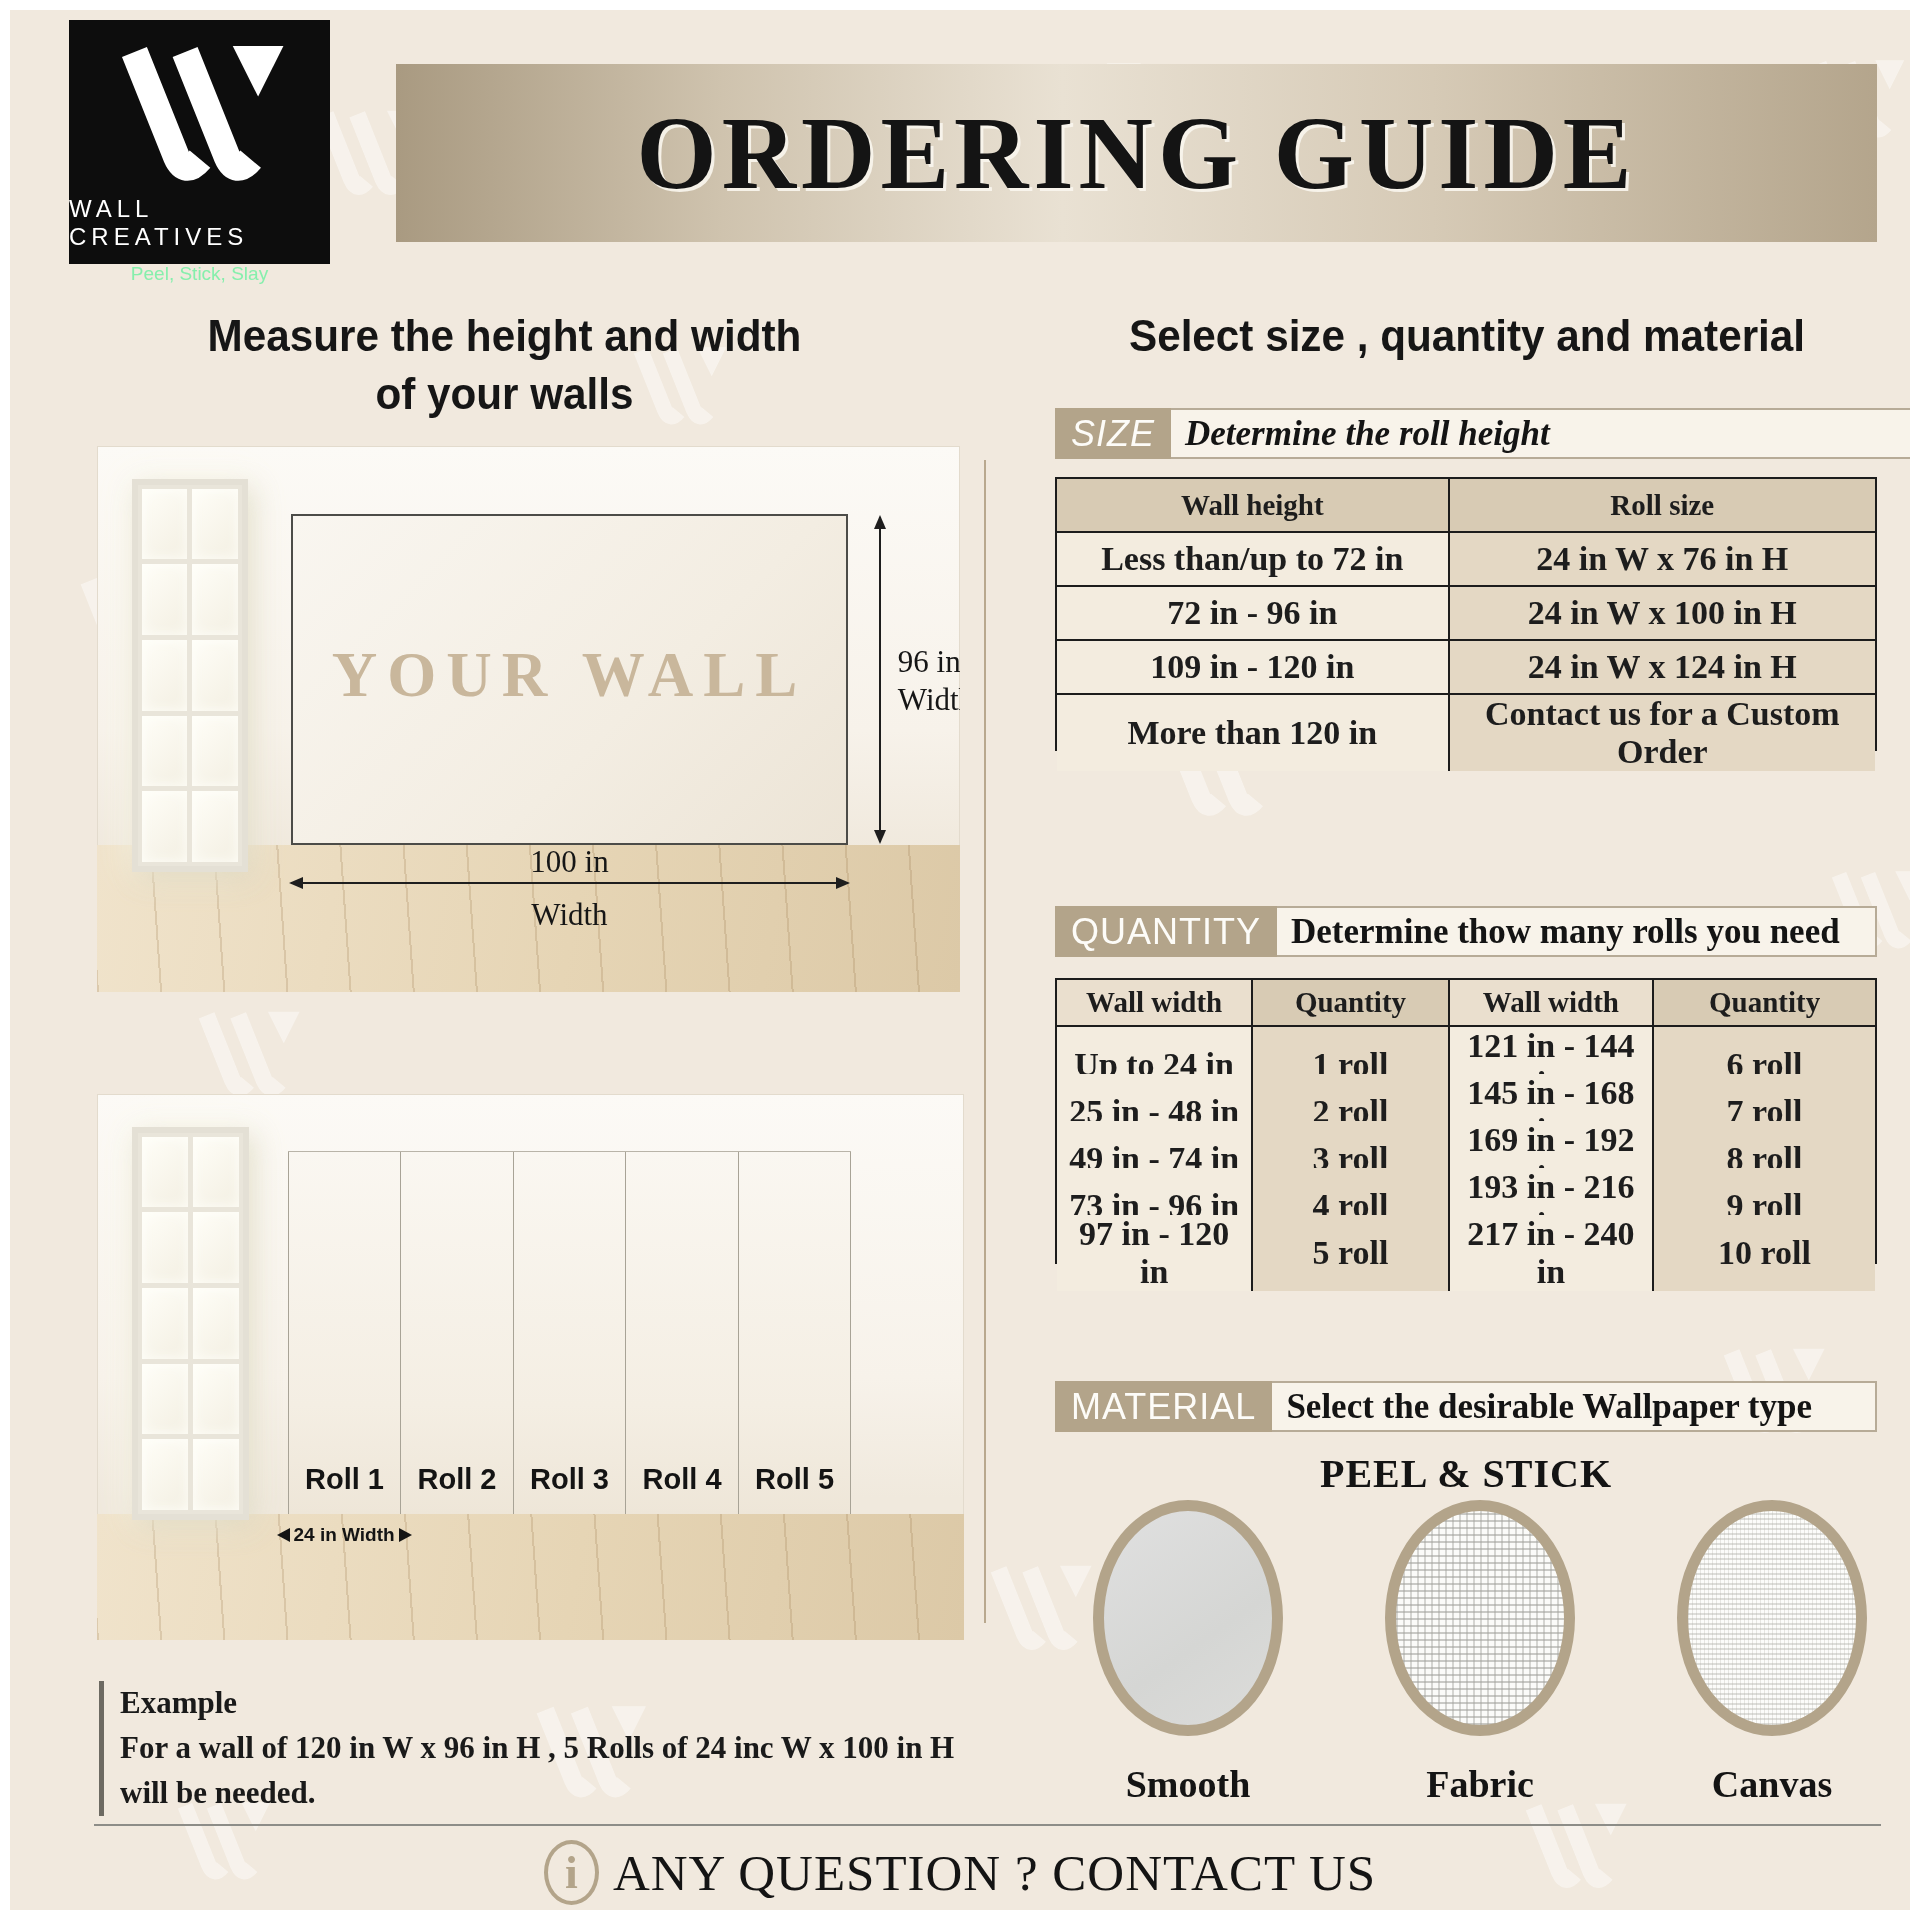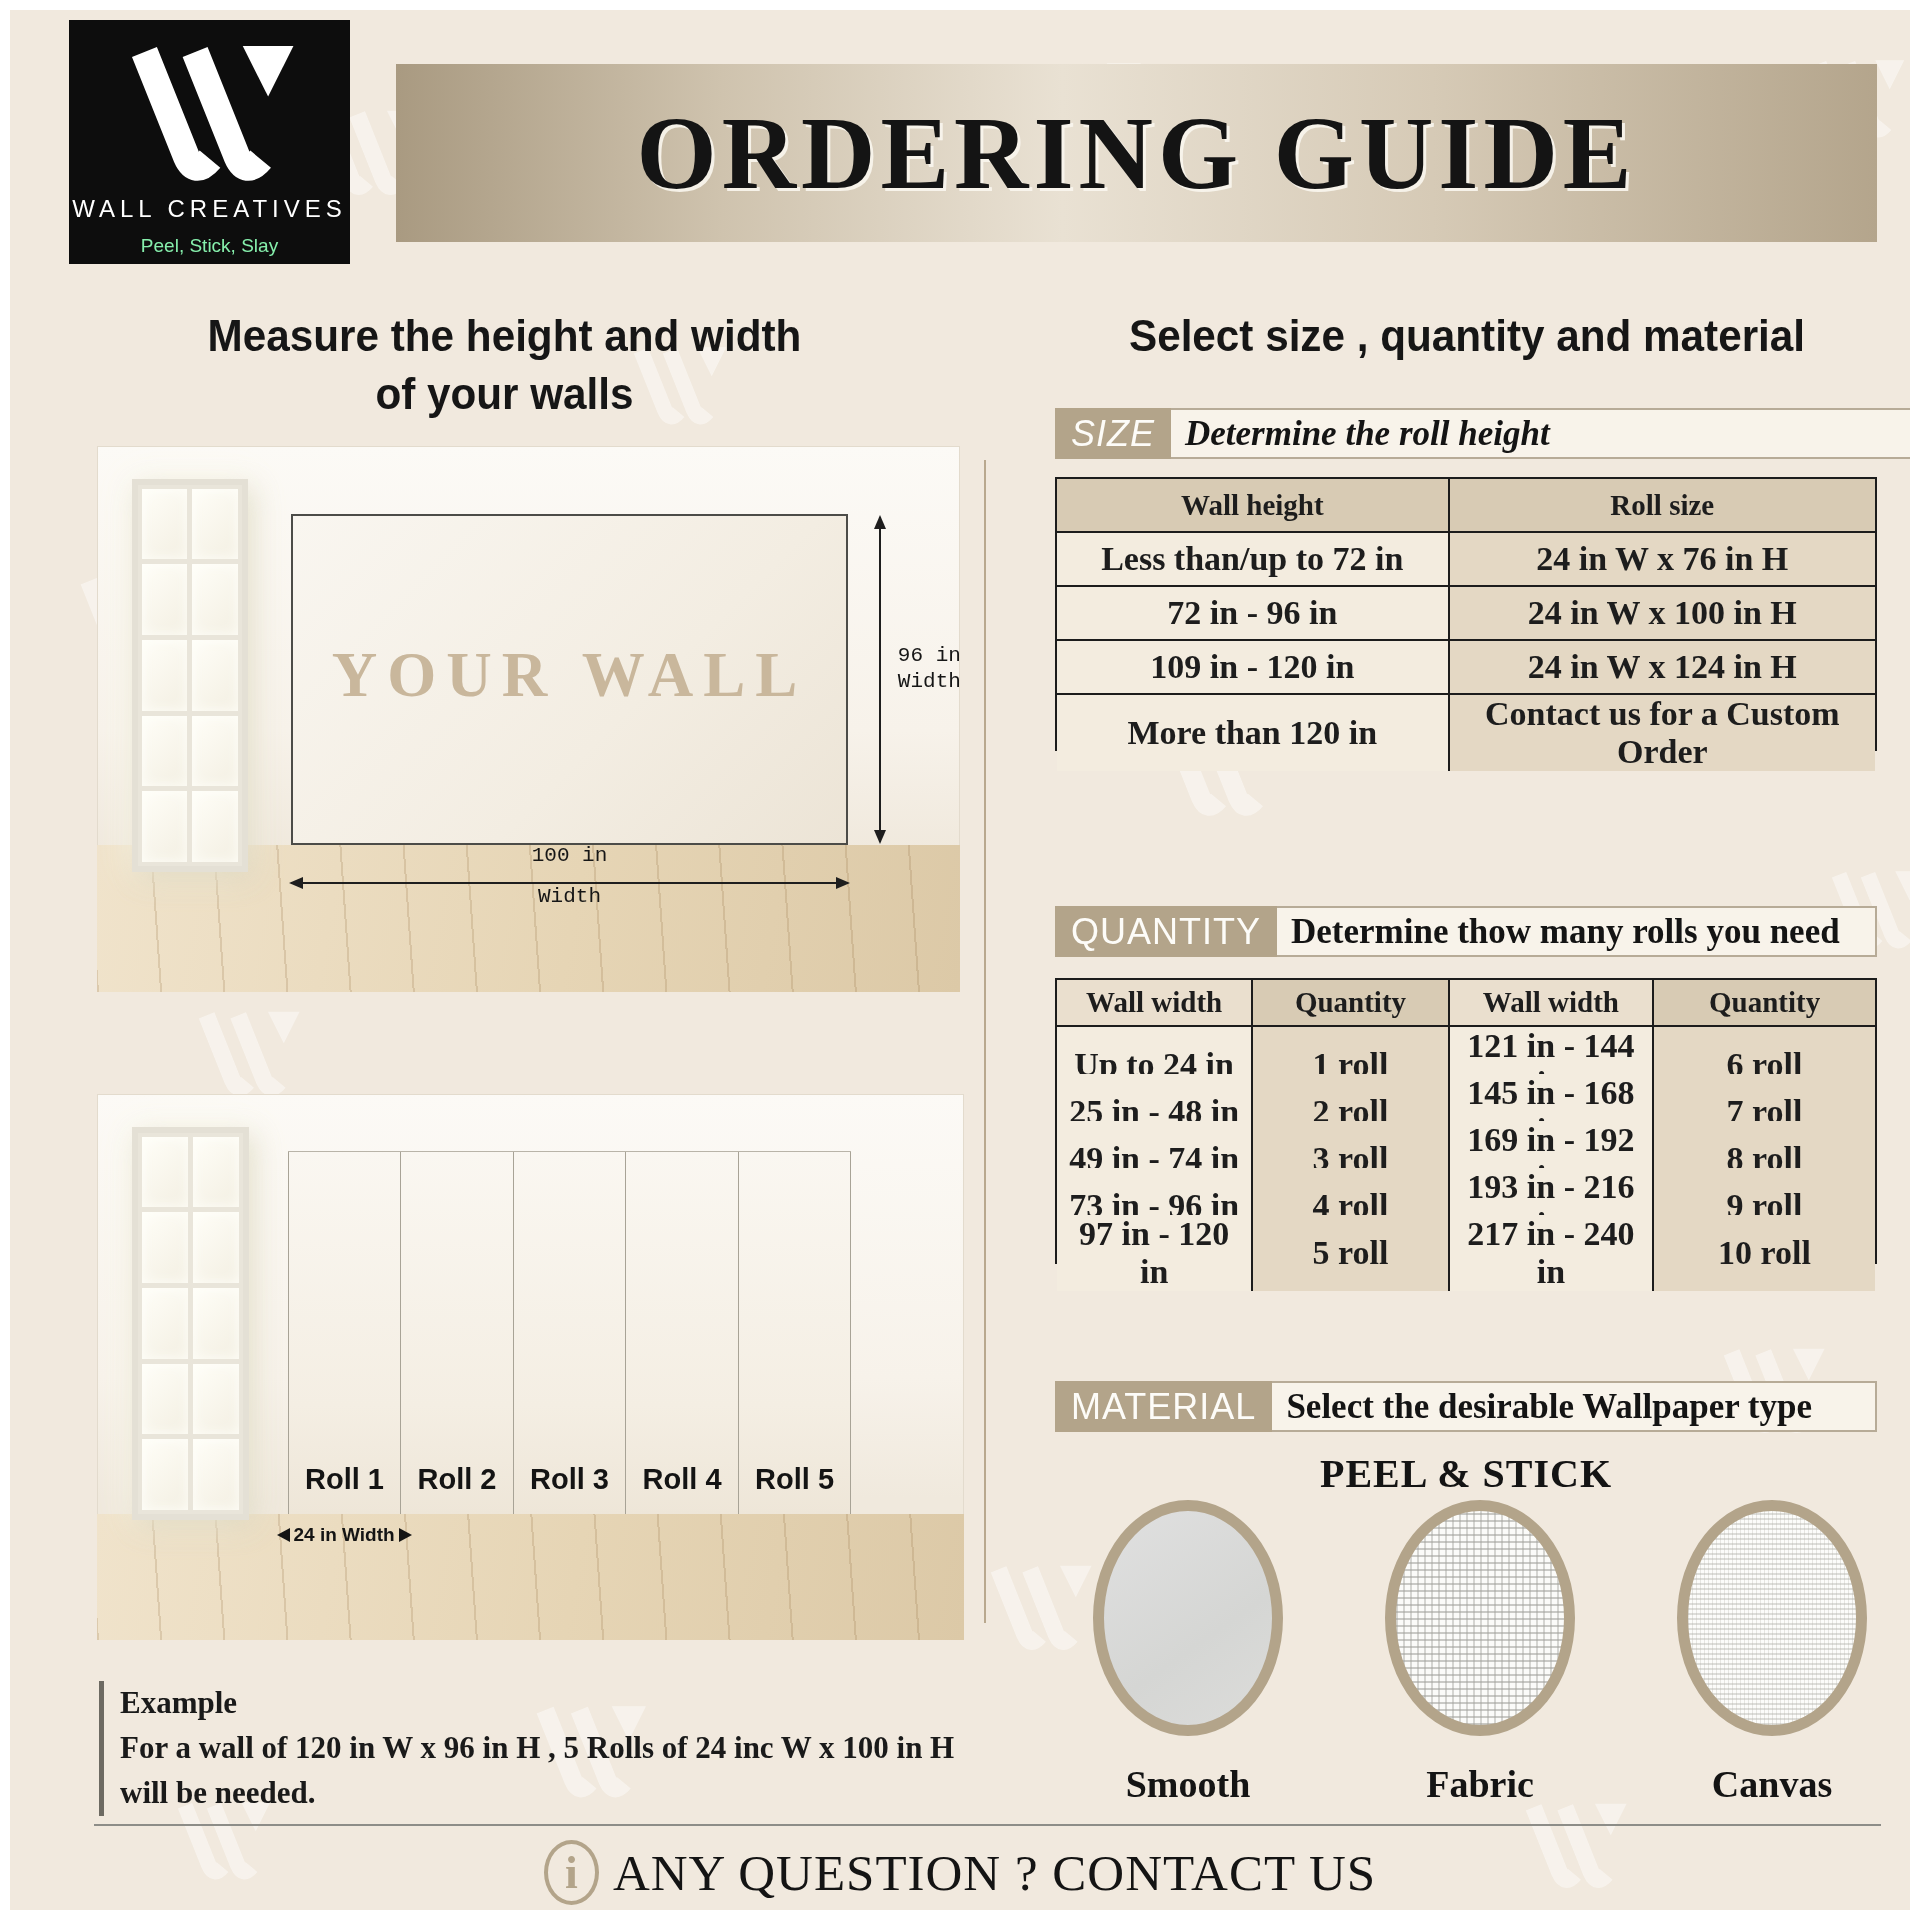--- a/index.html
+++ b/index.html
@@ -9,21 +9,21 @@
           background:#f1e9de; overflow:hidden; }
 
   
   .wm-layer { position:absolute; inset:0; z-index:1; pointer-events:none; }
   .wm { position:absolute; opacity:.45; }
   .wm svg { width:100%; height:100%; }
 
   .z2 { position:absolute; z-index:2; }
 
   
-  .logo-box { left:59px; top:10px; width:281px; height:244px; background:#0d0d0d;
+  .logo-box { left:59px; top:10px; width:261px; height:244px; background:#0d0d0d;
               display:flex; flex-direction:column; align-items:center; justify-content:flex-start; }
   .logo-mark { width:198px; height:149px; margin-top:20px; }
   .logo-brand { color:#fff; font-family:"Liberation Sans", sans-serif; font-size:24px;
                 letter-spacing:5px; margin-top:6px; }
   .logo-tag { color:#86efac; font-family:"Liberation Sans", sans-serif; font-size:19px; margin-top:12px; }
 
   
   .banner { left:386px; top:54px; width:1481px; height:178px;
             background:linear-gradient(90deg,#a99a81 0%, #cfc3ae 22%, #e9e1d3 45%, #d6cab6 70%, #b4a58c 100%);
             display:flex; align-items:center; justify-content:center; }
@@ -62,21 +62,21 @@
                transform:translateY(-6%); white-space:nowrap; }
 
   
   .dim-line-v { position:absolute; left:90.6%; top:13%; height:59.5%; width:2px; background:#1e1e1e; }
   .dim-line-h { position:absolute; left:22.5%; top:79.8%; width:64.5%; height:2px; background:#1e1e1e; }
   .ah { position:absolute; width:0; height:0; }
   .ah-up    { left:-5px; top:-2px;    border-left:6px solid transparent; border-right:6px solid transparent; border-bottom:14px solid #1e1e1e; }
   .ah-down  { left:-5px; bottom:-2px; border-left:6px solid transparent; border-right:6px solid transparent; border-top:14px solid #1e1e1e; }
   .ah-left  { left:-2px; top:-5px;    border-top:6px solid transparent; border-bottom:6px solid transparent; border-right:14px solid #1e1e1e; }
   .ah-right { right:-2px; top:-5px;   border-top:6px solid transparent; border-bottom:6px solid transparent; border-left:14px solid #1e1e1e; }
-  .dim-label { position:absolute; font-family:Liberation Mono, monospace; font-size:21px;
+  .dim-label { position:absolute; font-family:Liberation Serif, serif; font-size:31px;
                color:#161616; line-height:1.25; }
   .dim-label-v { left:92.8%; top:36%; text-align:left; }
   .dim-label-h { left:22.5%; width:64.5%; top:72.8%; text-align:center; }
   .dim-label-h .w2 { margin-top:14px; }
 
   
   .panels { position:absolute; left:22%; top:10.5%; width:65%; height:66.5%; display:flex;
             border-top:1px solid #b9b4a8; }
   .panel { flex:1; position:relative; border-right:1.5px solid #a8a396;
            background:linear-gradient(180deg,#faf7f1 0%, #f4eee3 70%, #eee6d8 100%); }

